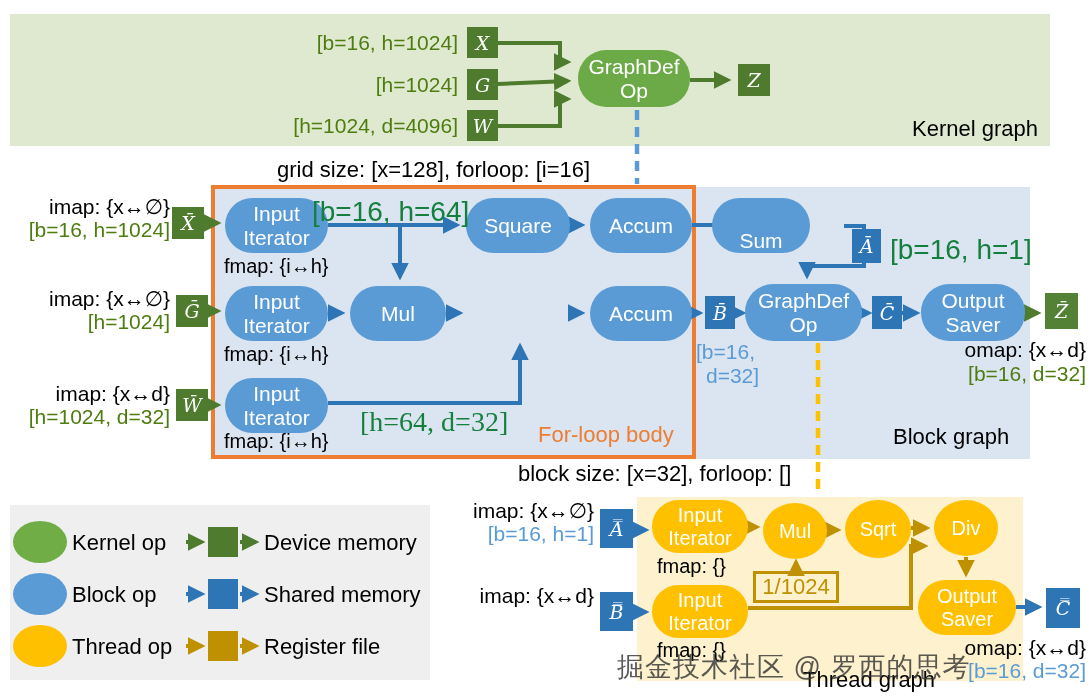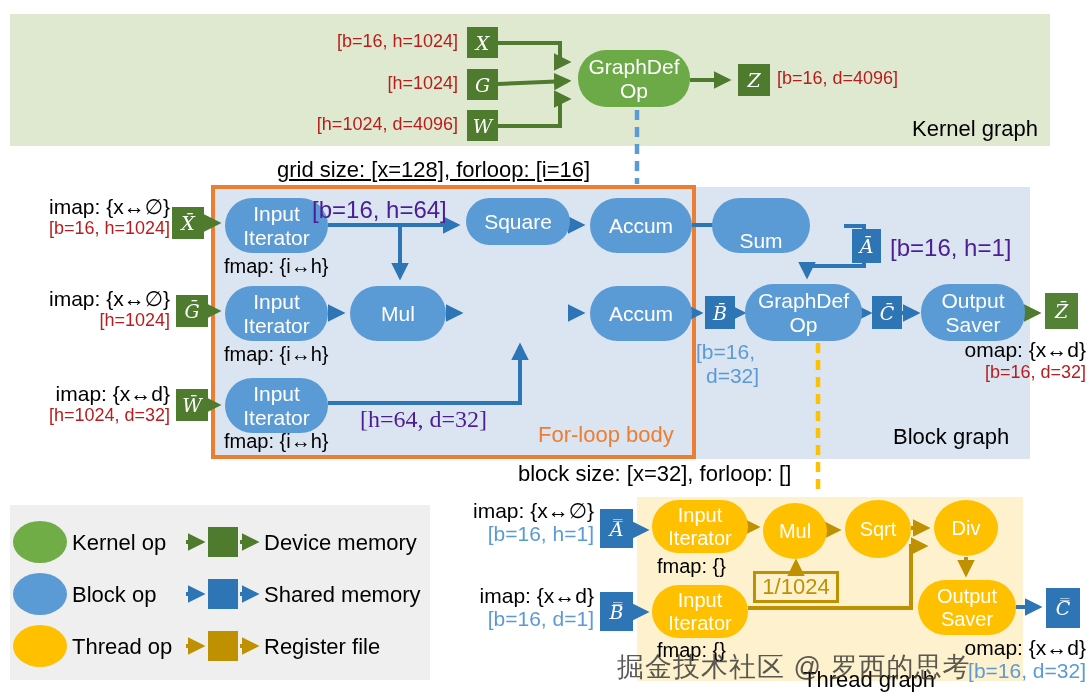--- a/index.html
+++ b/index.html
@@ -9,22 +9,22 @@
     font-family:"Liberation Sans", sans-serif; background:#ffffff;
   }
   .panel { position:absolute; }
   .panel.kernel { left:10px; top:14px; width:1040px; height:132px; background:#dfe9d0; }
   .panel.block  { left:213px; top:187px; width:817px; height:272px; background:#dbe5f2; }
   .panel.thread { left:637px; top:497px; width:386px; height:184px; background:#fdf2cd; }
   .panel.legend { left:10px; top:505px; width:420px; height:175px; background:#efefef; }
   .forloop-box { position:absolute; left:211px; top:185px; width:485px; height:274px;
                  border:4px solid #ed7d31; }
   .lbl { position:absolute; white-space:nowrap; font-size:22px; color:#000; }
-  .lbl.green { color:#b91c1c; font-size:18px; }
-  .lbl.blue  { color:#4c1d95; font-size:24px; }
+  .lbl.green { color:#4d7c0f; font-size:21px; }
+  .lbl.blue  { color:#15803d; font-size:28px; }
   .lbl.lblue { color:#5b9bd5; font-size:21px; }
   .lbl.orange{ color:#ed7d31; }
   .lbl.right { text-align:right; }
   .lbl.sm { font-size:20px; }
   .pill { position:absolute; display:flex; align-items:center; justify-content:center;
           text-align:center; color:#fff; font-size:21px; line-height:1.12; border-radius:28px; }
   .pill.kop { background:#6caa47; }
   .pill.bop { background:#5b9bd5; }
   .pill.top { background:#ffc000; font-size:20px; }
   .pill.circ { border-radius:50%; }
@@ -134,24 +134,23 @@
   <div class="lbl green right" style="right:634px; top:114px; width:220px;">[h=1024, d=4096]</div>
   <div class="sq dev" style="left:467px; top:110px; width:31px; height:31px;">
       <span>W</span>
     </div>
   <div class="pill kop" style="left:578px; top:50px; width:112px; height:57px;">
       <span>GraphDef Op</span>
     </div>
   <div class="sq dev" style="left:738px; top:64px; width:32px; height:32px;">
       <span>Z</span>
     </div>
-  <div class="lbl green" style="left:777px; top:68px;">[b=16, d=4096]</div>
   <div class="lbl" style="left:912px; top:116px;">Kernel graph</div>
 
-  <div class="lbl" style="left:277px; top:157px;text-decoration:underline;">grid size: [x=128], forloop: [i=16]</div>
+  <div class="lbl" style="left:277px; top:157px;">grid size: [x=128], forloop: [i=16]</div>
 
   <div class="lbl right" style="right:922px; top:195px; width:170px; font-size:21px;">imap: {x↔∅}</div>
   <div class="lbl green right" style="right:922px; top:218px; width:170px;">[b=16, h=1024]</div>
   <div class="sq dev" style="left:172px; top:207px; width:32px; height:32px;">
       <span>X̄</span>
     </div>
   <div class="lbl right" style="right:922px; top:287px; width:170px; font-size:21px;">imap: {x↔∅}</div>
   <div class="lbl green right" style="right:922px; top:310px; width:170px;">[h=1024]</div>
   <div class="sq dev" style="left:176px; top:295px; width:32px; height:32px;">
       <span>Ḡ</span>
@@ -167,21 +166,21 @@
     </div>
   <div class="pill bop" style="left:225px; top:286px; width:103px; height:55px;">
       <span>Input Iterator</span>
     </div>
   <div class="pill bop" style="left:225px; top:378px; width:103px; height:55px;">
       <span>Input Iterator</span>
     </div>
   <div class="lbl sm" style="left:224px; top:255px;">fmap: {i↔h}</div>
   <div class="lbl sm" style="left:224px; top:343px;">fmap: {i↔h}</div>
   <div class="lbl sm" style="left:224px; top:430px;">fmap: {i↔h}</div>
-  <div class="pill bop" style="left:466px; top:198px; width:104px; height:47px;">
+  <div class="pill bop" style="left:466px; top:198px; width:104px; height:55px;">
       <span>Square</span>
     </div>
   <div class="pill bop" style="left:590px; top:198px; width:102px; height:55px;">
       <span>Accum</span>
     </div>
   <div class="pill bop" style="left:350px; top:286px; width:96px; height:55px;">
       <span>Mul</span>
     </div>
   <div class="pill bop" style="left:590px; top:286px; width:102px; height:55px;">
       <span>Accum</span>
@@ -220,21 +219,20 @@
   <div class="lbl" style="left:893px; top:424px;">Block graph</div>
 
   <div class="lbl" style="left:518px; top:461px;">block size: [x=32], forloop: []</div>
 
   <div class="lbl right" style="right:498px; top:499px; width:170px; font-size:21px;">imap: {x↔∅}</div>
   <div class="lbl lblue right" style="right:498px; top:522px; width:170px;">[b=16, h=1]</div>
   <div class="sq shm" style="left:600px; top:509px; width:33px; height:39px;">
       <span>A̿</span>
     </div>
   <div class="lbl right" style="right:498px; top:584px; width:170px; font-size:21px;">imap: {x↔d}</div>
-  <div class="lbl lblue right" style="right:498px; top:607px; width:170px;">[b=16, d=1]</div>
   <div class="sq shm" style="left:600px; top:592px; width:33px; height:39px;">
       <span>B̿</span>
     </div>
 
   <div class="pill top" style="left:652px; top:500px; width:96px; height:53px;">
       <span>Input Iterator</span>
     </div>
   <div class="pill top" style="left:652px; top:585px; width:96px; height:53px;">
       <span>Input Iterator</span>
     </div>

